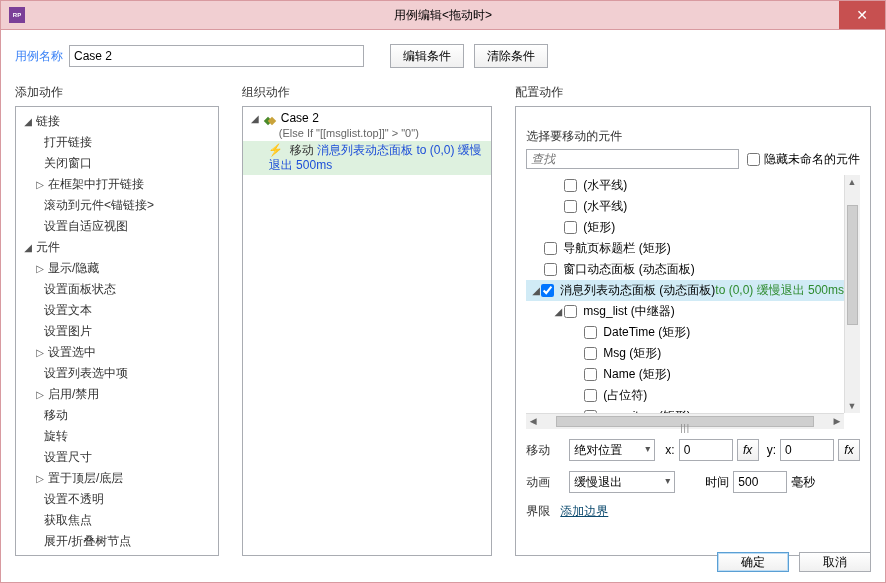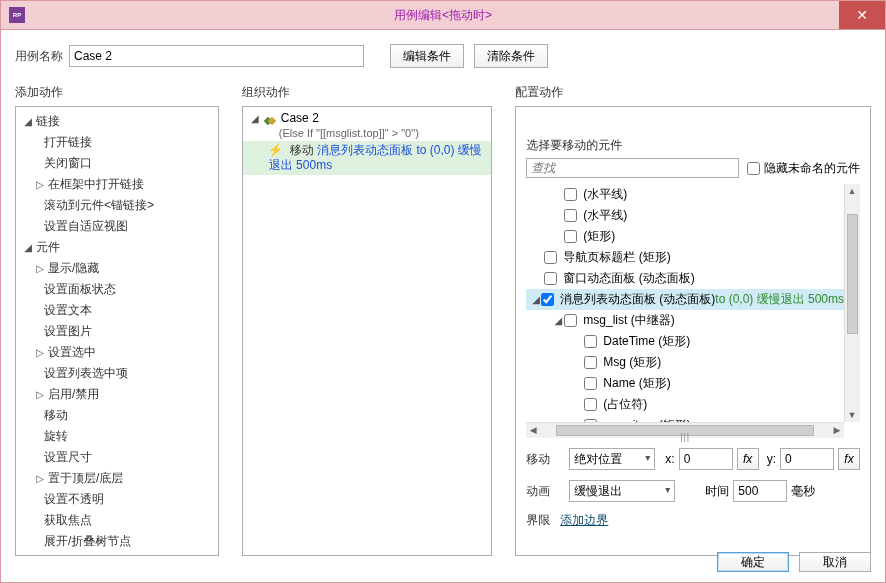--- a/index.html
+++ b/index.html
@@ -2,29 +2,29 @@
 <html><head>
 <meta charset="utf-8">
 <style>
 * { box-sizing: border-box; font-family: "Microsoft YaHei", "SimSun", sans-serif; font-size: 12px; }
 html, body { margin: 0; padding: 0; }
 body { width: 886px; height: 583px; background: #fff; }
 
 
 .titlebar { height: 30px; background: #f1cfd2; border: 1px solid #d89aa0; display: flex; align-items: center; position: relative; }
 .titlebar .app-icon { width: 16px; height: 16px; margin-left: 8px; background: #7b3f98; display: inline-flex; align-items: center; justify-content: center; color: #fff; font-size: 6px; font-weight: bold; }
-.titlebar .title { position: absolute; left: 0; right: 0; text-align: center; color: #a21caf; pointer-events: none; }
+.titlebar .title { position: absolute; left: 0; right: 0; text-align: center; color: #000000; pointer-events: none; }
 .titlebar .close { position: absolute; right: 0; top: 0; width: 46px; height: 28px; background: #c75050; color: #fff; display: flex; align-items: center; justify-content: center; font-size: 14px; }
 
 
 .frame { position: absolute; top: 30px; left: 0; right: 0; bottom: 0; border: 1px solid #d89aa0; border-top: none; background: #fff; padding: 12px 14px 10px 14px; }
 
 
 .row-top { display: flex; align-items: center; height: 28px; margin-bottom: 14px; }
-.lbl { color: #404040; }
+.lbl { color: #3b82f6; }
 .case-input { width: 295px; height: 22px; margin-left: 6px; margin-right: 26px; border: 1px solid #a9acb2; padding: 0 4px; }
 .btn { height: 24px; border: 1px solid #a9acb2; background: linear-gradient(#fff,#f0f0f0); padding: 0 12px; margin-right: 10px; cursor: pointer; }
 
 
 .cols { display: flex; height: 472px; gap: 11px; }
 .col { display: flex; flex-direction: column; }
 .col-head { color: #333; margin-bottom: 6px; height: 16px; }
 .panel { border: 1px solid #a9acb2; background: #fff; flex: 1; overflow: hidden; position: relative; }
 .scroll-y { overflow-y: scroll; overflow-x: hidden; height: 100%; }
 
@@ -210,21 +210,21 @@
           </div>
           <div class="org-action">
             <span class="bolt">⚡</span><span>移动</span><span class="green"> 消息列表动态面板 to (0,0) 缓慢退出 500ms</span>
           </div>
         </div>
       </div>
     </div>
 
     <div class="col col3">
       <div class="col-head">配置动作</div>
-      <div class="panel" style="padding:24px 10px 8px 10px;">
+      <div class="panel" style="padding:15px 10px 8px 10px;">
 
         <div class="right-head2" style="font-weight:normal;">选择要移动的元件</div>
 
         <div class="filter-row">
           <input class="filter-input" placeholder="查找" style="">
           <input type="checkbox" class="chk" style="">
           <span>隐藏未命名的元件</span>
         </div>
 
         <div class="wt-wrap">

